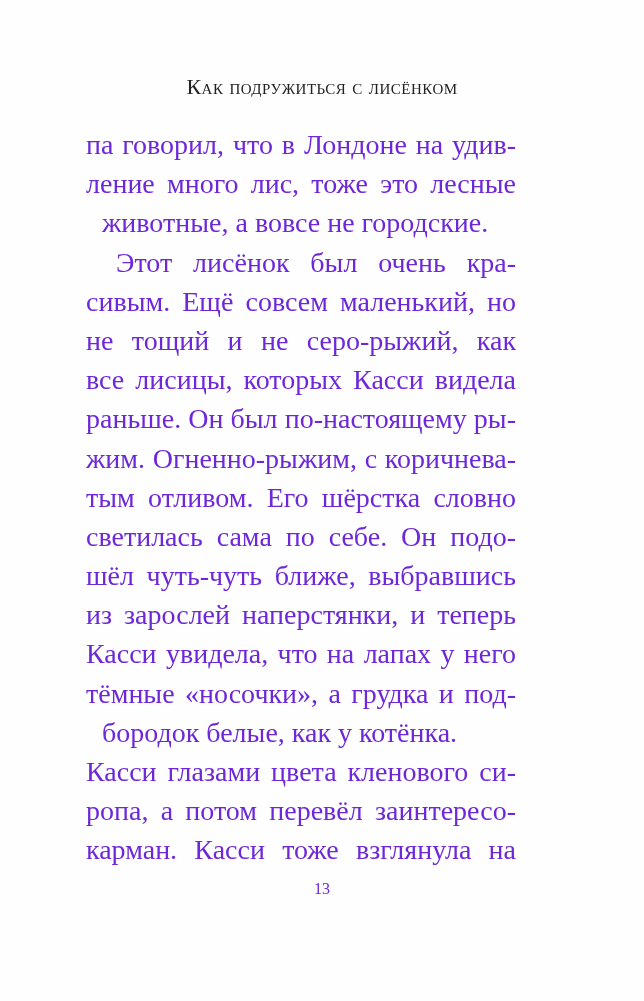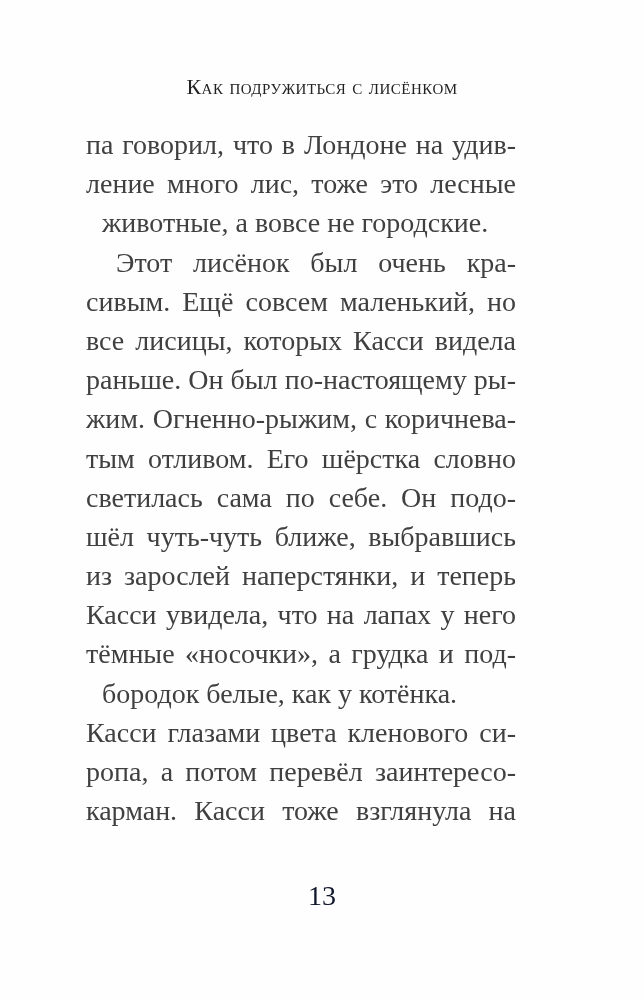--- a/index.html
+++ b/index.html
@@ -41,52 +41,53 @@
       width: 430px;
     }
     .line {
       display: block;
       height: 39.2px;
       line-height: 39.2px;
       font-size: 28px;
       white-space: nowrap;
       text-align: justify;
       text-align-last: justify;
-      color: #404040;
+      color: #6d28d9;
       font-family: Liberation Serif, serif;
     }
     .line.last {
       text-align-last: left;
       margin-left: 16px;
     }
     .line.indent {
       padding-left: 30px;
     }
     .folio {
       position: absolute;
       top: 880px;
       left: 0;
       width: 644px;
       text-align: center;
-      font-size: 28px;
-      color: #0f172a;
+      font-size: 16px;
+      color: #6d28d9;
     }
   </style>
 </head>
 <body>
 
 <div class="page">
   <div class="running-head">Как подружиться с лисёнком</div>
 
   <div class="body-text">
     <span class="line">па говорил, что в Лондоне на удив-</span>
     <span class="line">ление много лис, тоже это лесные</span>
     <span class="line last">животные, а вовсе не городские.</span>
     <span class="line indent">Этот лисёнок был очень кра-</span>
     <span class="line">сивым. Ещё совсем маленький, но</span>
+    <span class="line">не тощий и не серо-рыжий, как</span>
     <span class="line">все лисицы, которых Касси видела</span>
     <span class="line">раньше. Он был по-настоящему ры-</span>
     <span class="line">жим. Огненно-рыжим, с коричнева-</span>
     <span class="line">тым отливом. Его шёрстка словно</span>
     <span class="line">светилась сама по себе. Он подо-</span>
     <span class="line">шёл чуть-чуть ближе, выбравшись</span>
     <span class="line">из зарослей наперстянки, и теперь</span>
     <span class="line">Касси увидела, что на лапах у него</span>
     <span class="line">тёмные «носочки», а грудка и под-</span>
     <span class="line last">бородок белые, как у котёнка.</span>

